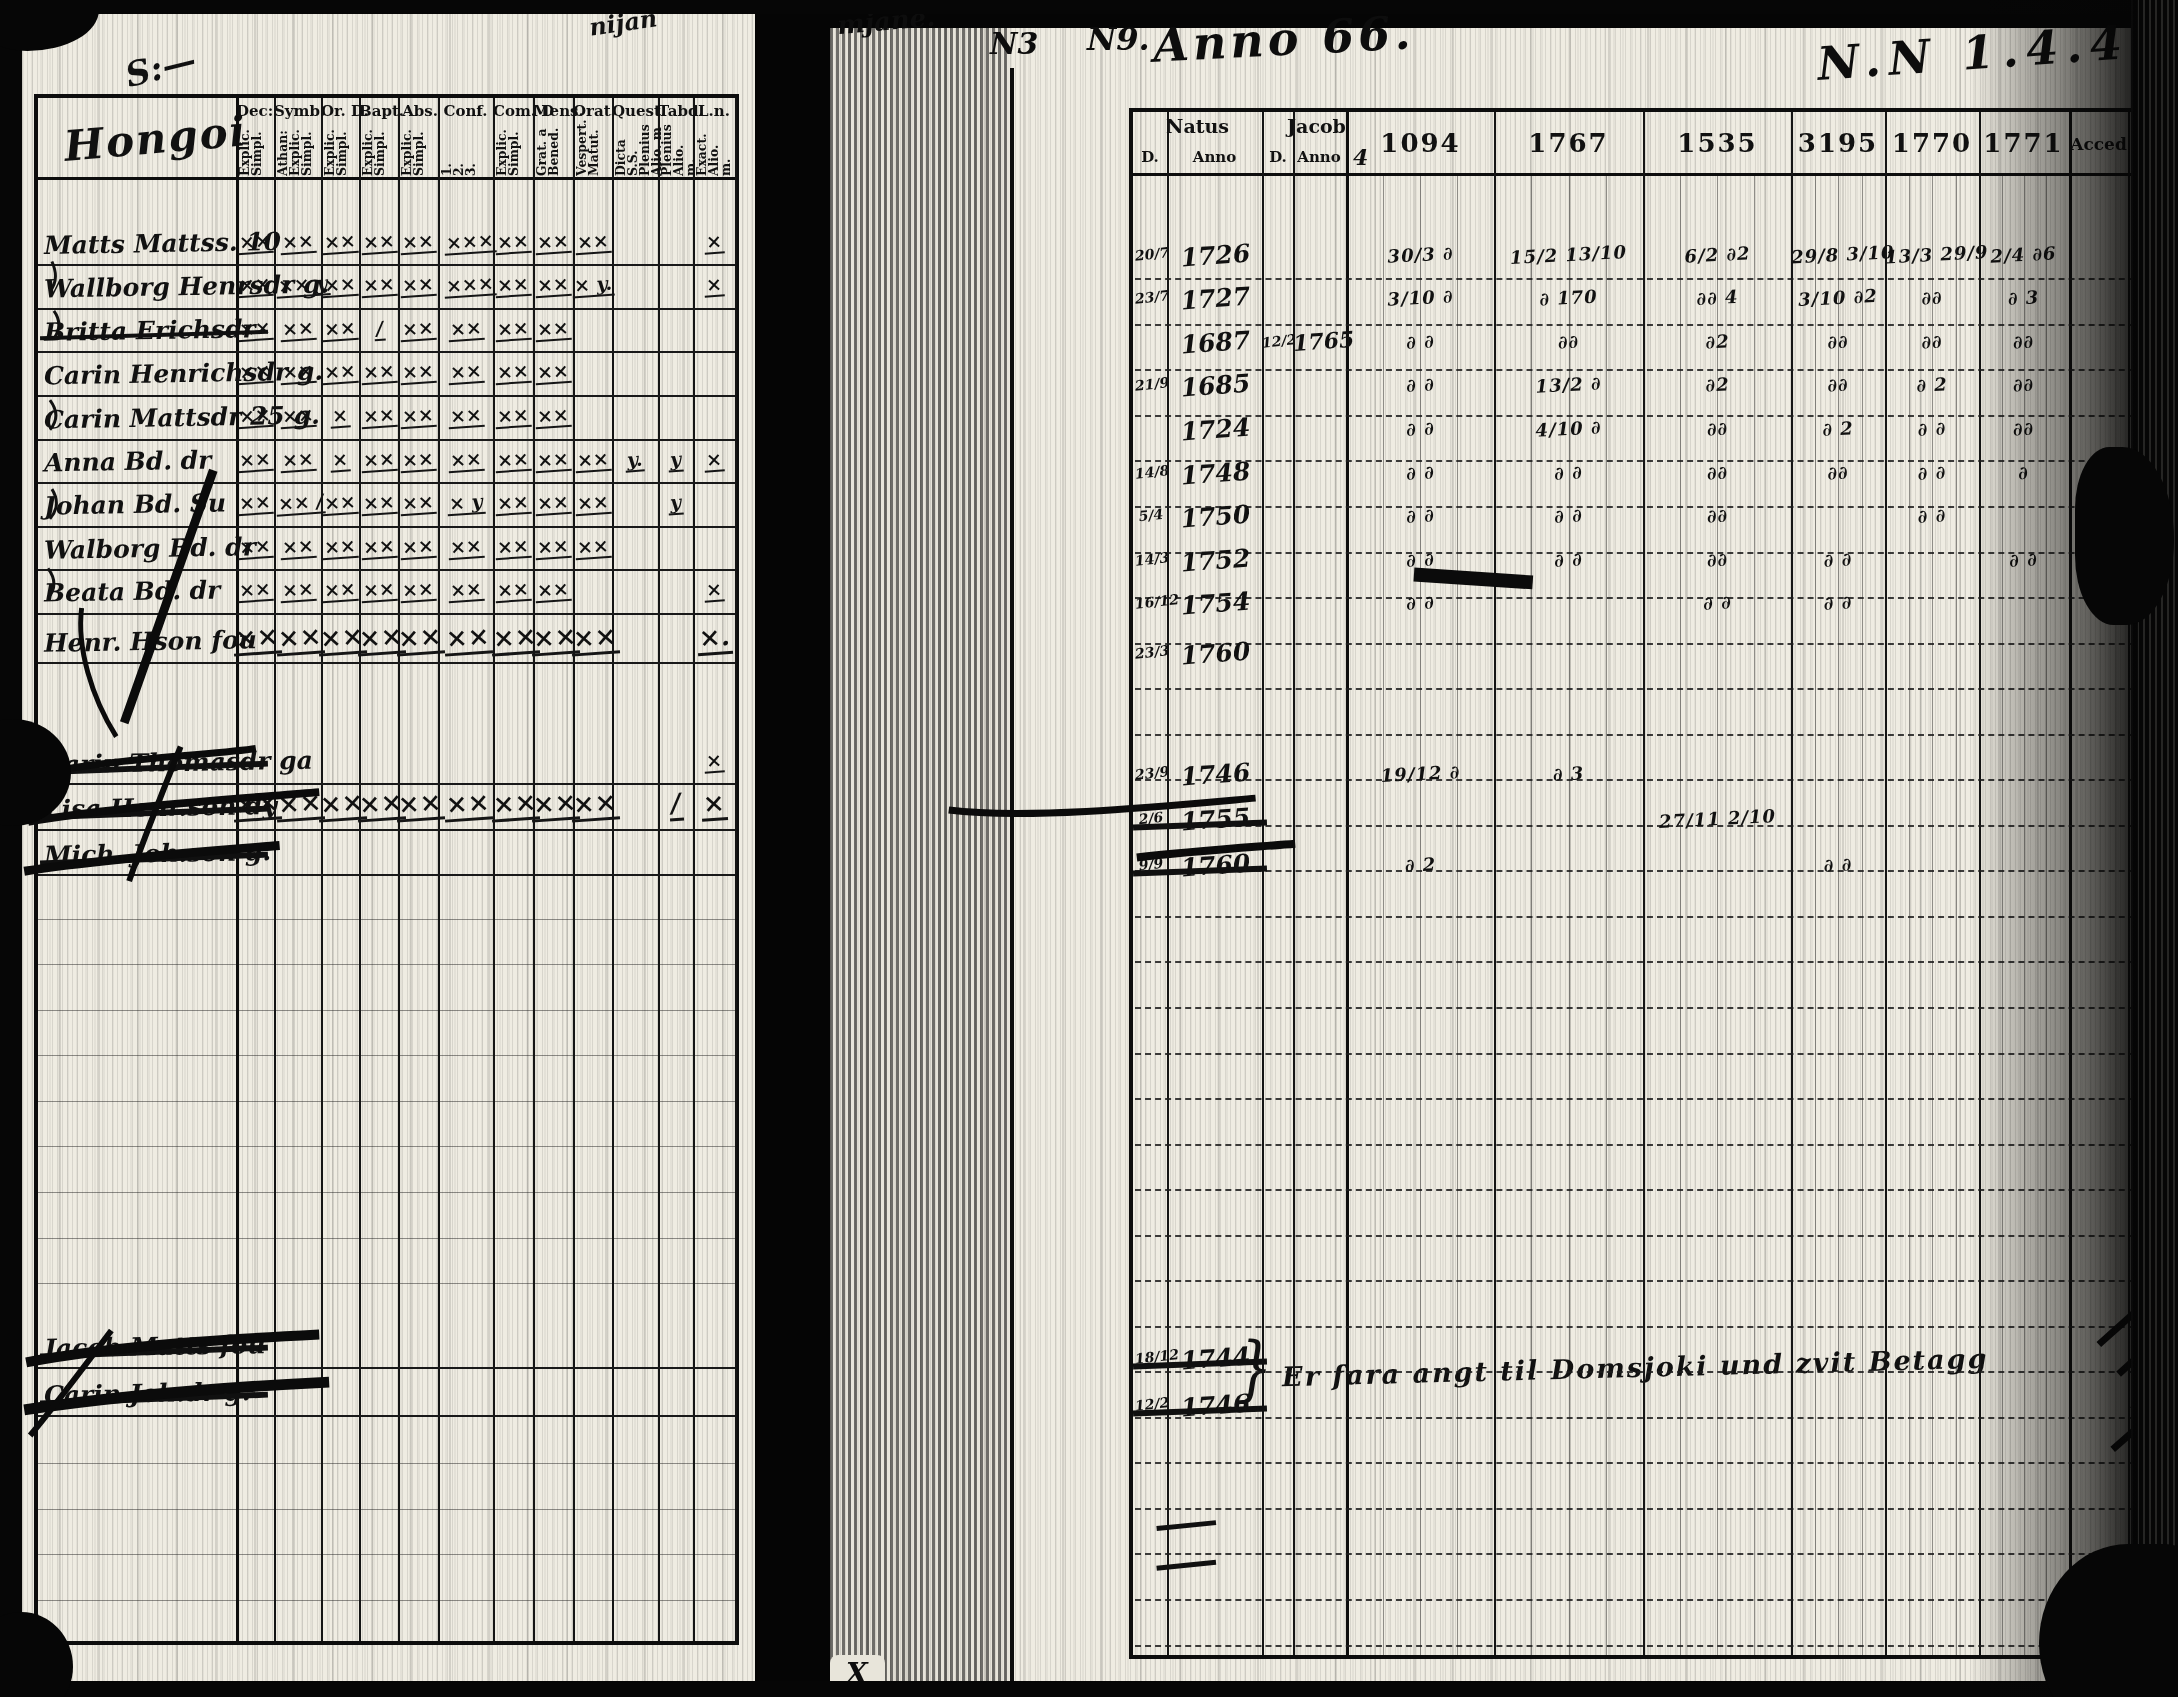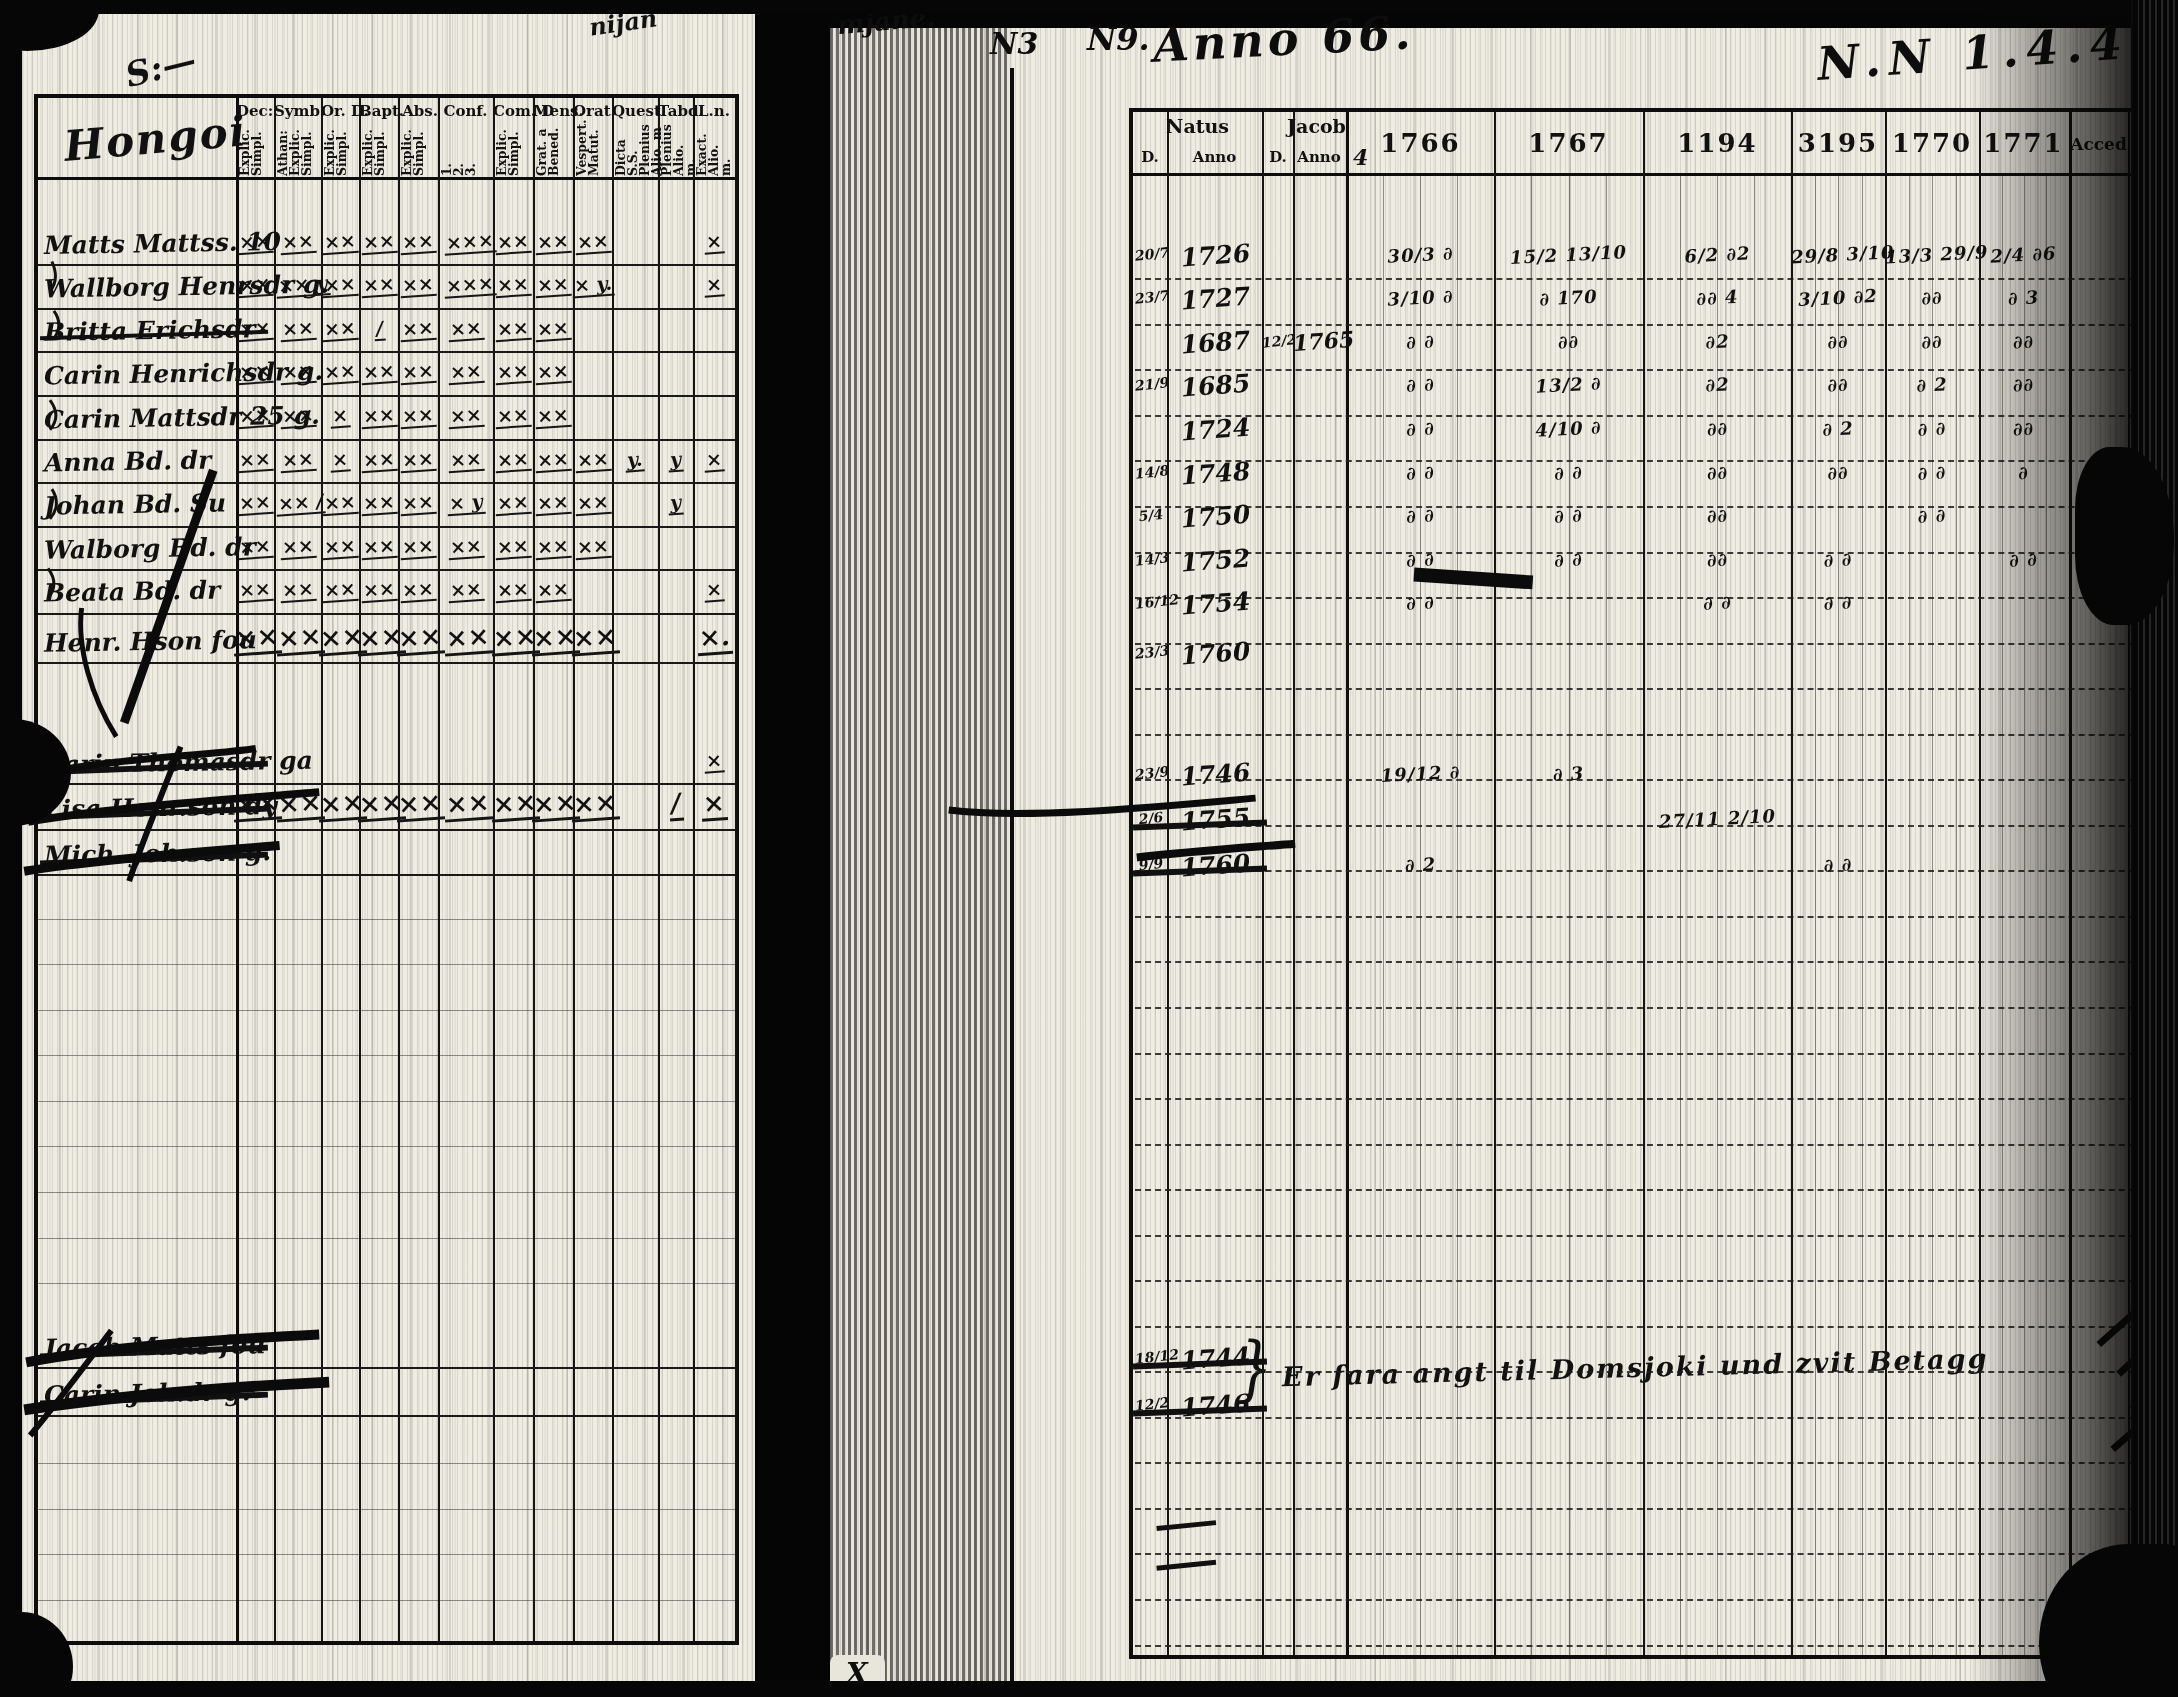--- a/index.html
+++ b/index.html
@@ -319,23 +319,23 @@
   <div class="abs page-edge-line"></div>
   <div class="abs tframe" id="rtable" style="left:299px;top:80px;width:1054px;height:1543px;border-right:none;">
 
     <span class="abs rhlabel" style="left:0;top:3px;width:129px;">Natus</span>
     <span class="abs rhlabel" style="left:129px;top:3px;width:109px;">Jacob</span>
     <span class="abs rsmall" style="left:0;top:36px;width:34px;">D.</span>
     <span class="abs rsmall" style="left:34px;top:36px;width:95px;">Anno</span>
     <span class="abs rsmall" style="left:129px;top:36px;width:32px;">D.</span>
     <span class="abs rsmall" style="left:160px;top:36px;width:52px;">Anno</span>
     <span class="abs hw" style="left:220px;top:32px;font-size:22px;">4</span>
-    <span class="abs ryear" style="left:213px;top:16px;width:149px;">1766</span>
+    <span class="abs ryear" style="left:213px;top:16px;width:149px;">1094</span>
     <span class="abs ryear" style="left:361px;top:16px;width:149px;">1767</span>
-    <span class="abs ryear" style="left:510px;top:16px;width:149px;">1194</span>
+    <span class="abs ryear" style="left:510px;top:16px;width:149px;">1535</span>
     <span class="abs ryear" style="left:658px;top:16px;width:94px;">3195</span>
     <span class="abs ryear" style="left:752px;top:16px;width:94px;">1770</span>
     <span class="abs ryear" style="left:846px;top:16px;width:89px;">1771</span>
     <span class="abs rsmall" style="left:936px;top:22px;width:59px;font-size:17px;">Acced</span>
     <span class="abs rsmall" style="left:995px;top:22px;width:59px;font-size:17px;">Abit</span>
     <div class="abs" style="left:0;top:61px;width:1054px;height:3px;background:#0d0d0d;"></div>
 
     <div class="abs hw" style="left:99px;top:1214px;font-size:71px;font-weight:normal;transform:scaleX(.8);">}</div>
     <div class="abs hw" style="left:149px;top:1240px;font-size:27px;letter-spacing:2px;transform:rotate(-1.5deg);">Er fara angt til Domsjoki und zvit Betagg</div>
   <div class="abs vline" style="left: 34px; height: 1543px;"></div>

